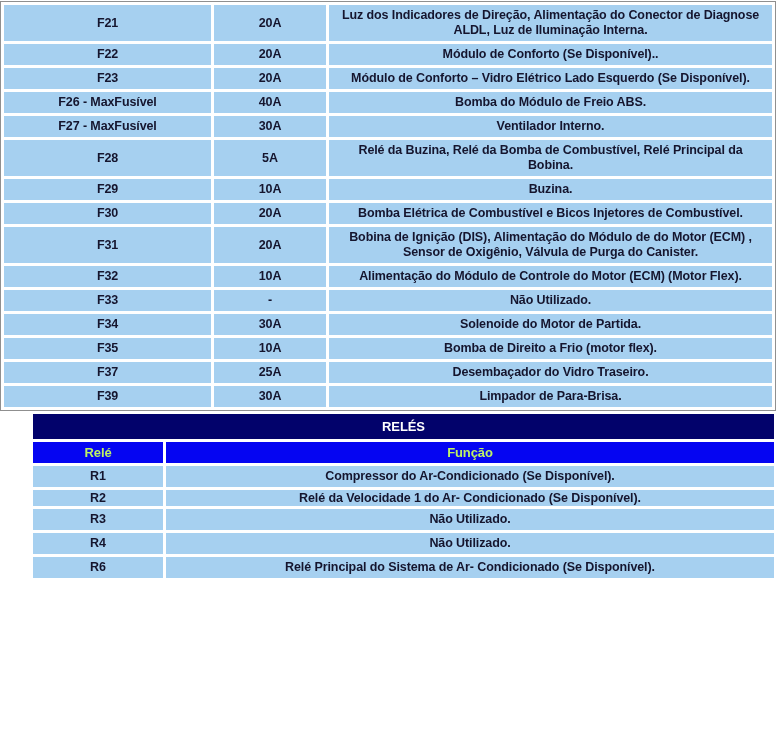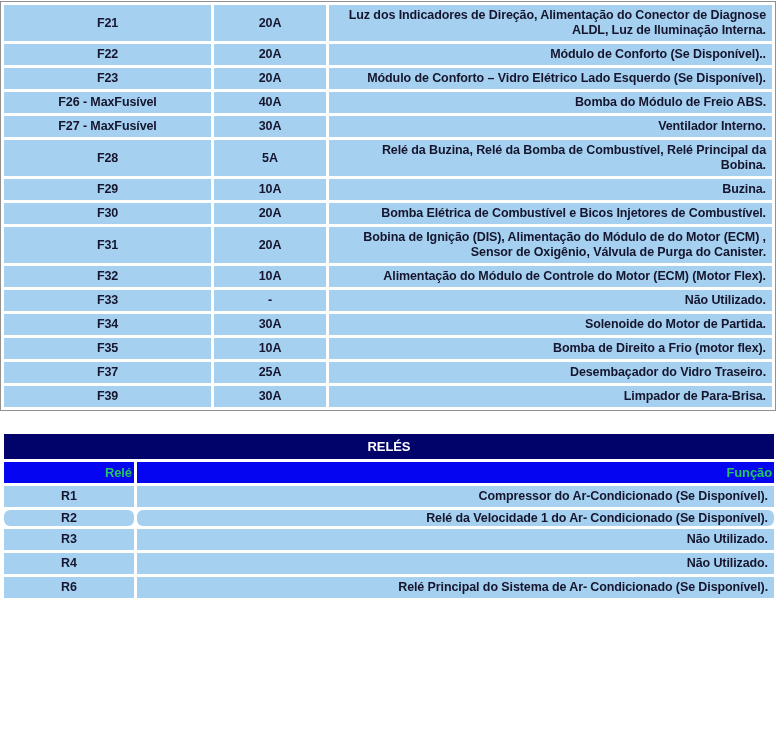--- a/index.html
+++ b/index.html
@@ -23,59 +23,59 @@
     border-spacing: 3px;
     table-layout: fixed;
     background: #ffffff;
   }
   .fuse-table {
     width: 776px;
     border: 1px solid #8f8f8f;
   }
   .relay-table {
     width: 776px;
-    margin-top: 20px;
+    margin-top: 0;
     margin-left: 1px;
+    padding-left: 29px;
   }
   td, th {
     font-size: 12.5px;
     line-height: 15px;
     font-weight: bold;
     color: #15152e;
     letter-spacing: -0.1px;
   }
   td {
     background: #a6d0f0;
     vertical-align: middle;
     padding: 3px 6px;
   }
   .c-fuse, .c-amp, .c-relay {
     text-align: center;
     padding: 3px 2px;
   }
-  .c-fn { text-align: right; }
+  .c-fn { text-align: center; }
   .relay-title-cell {
     background: #02026b;
     color: #ffffff;
     text-align: center;
     font-size: 13px;
     padding: 5px 2px;
   }
   .relay-subhead-cell {
     background: #0505f2;
-    color: #22c55e;
-    text-align: right;
+    color: #bef264;
+    text-align: center;
     font-size: 13px;
     padding: 3px 2px;
   }
   tr.clipped td {
     vertical-align: top;
     padding-top: 1px;
     padding-bottom: 0;
-    border-radius: 6px;
   }
   tr.clipped .clip-box {
     height: 12px;
     overflow: hidden;
     line-height: 15px;
   }
 </style>
 </head>
 <body>
 

